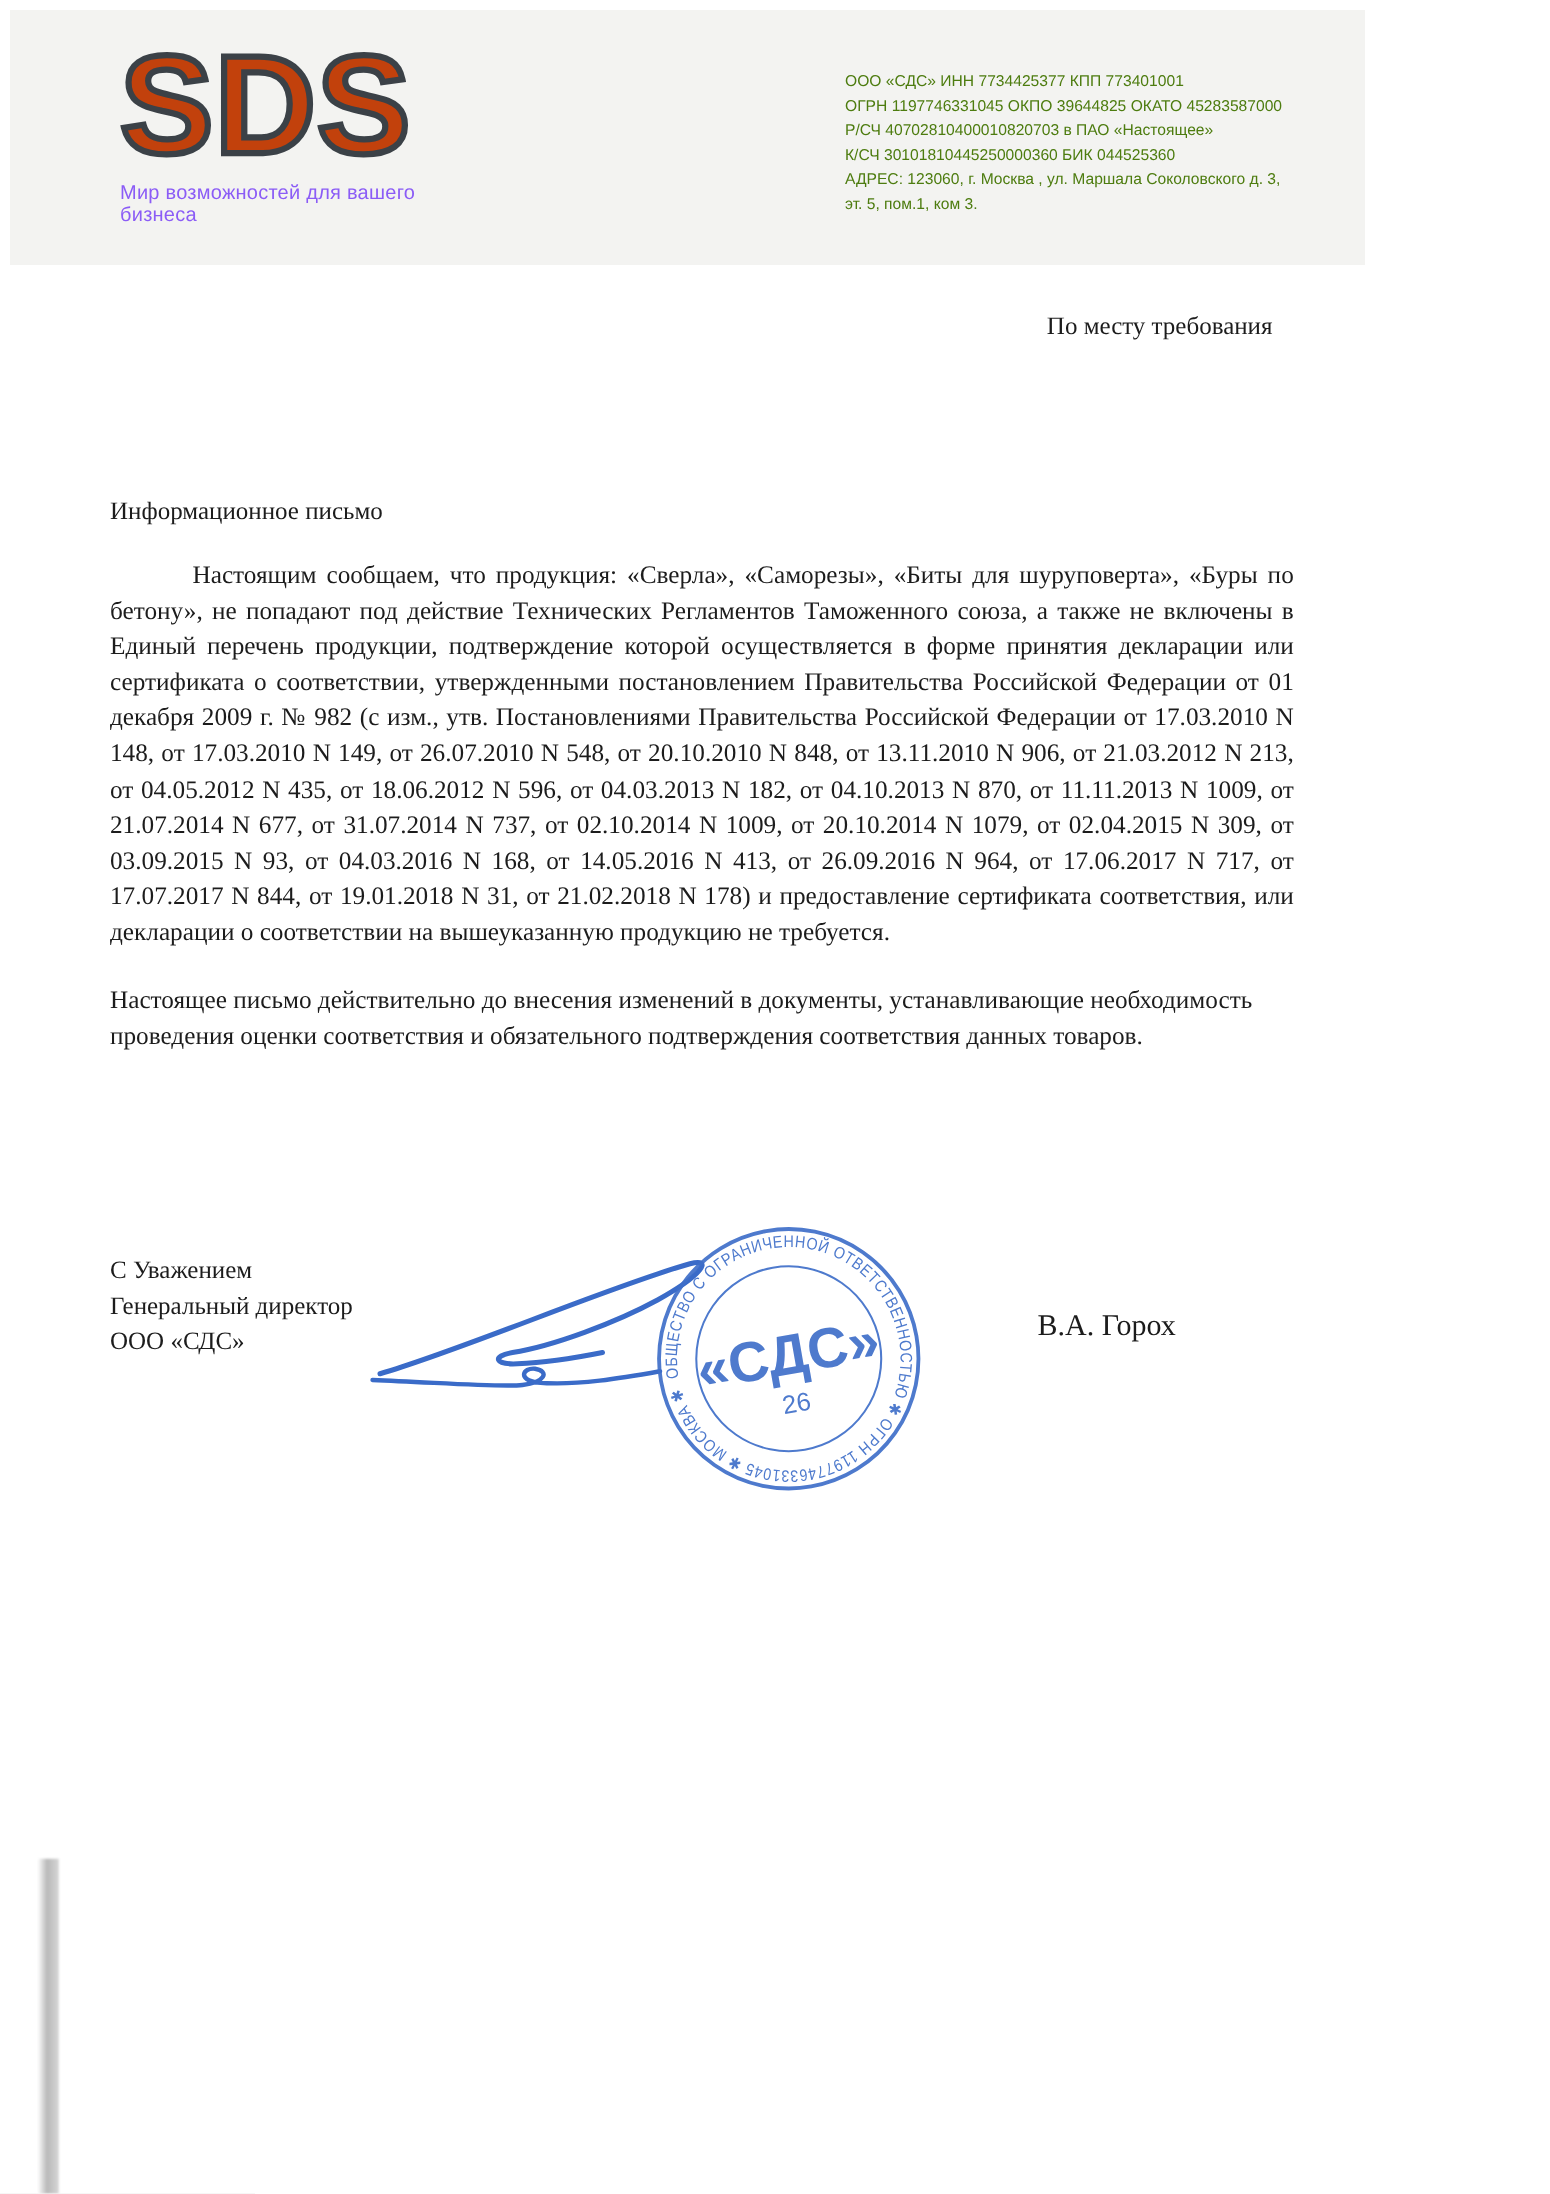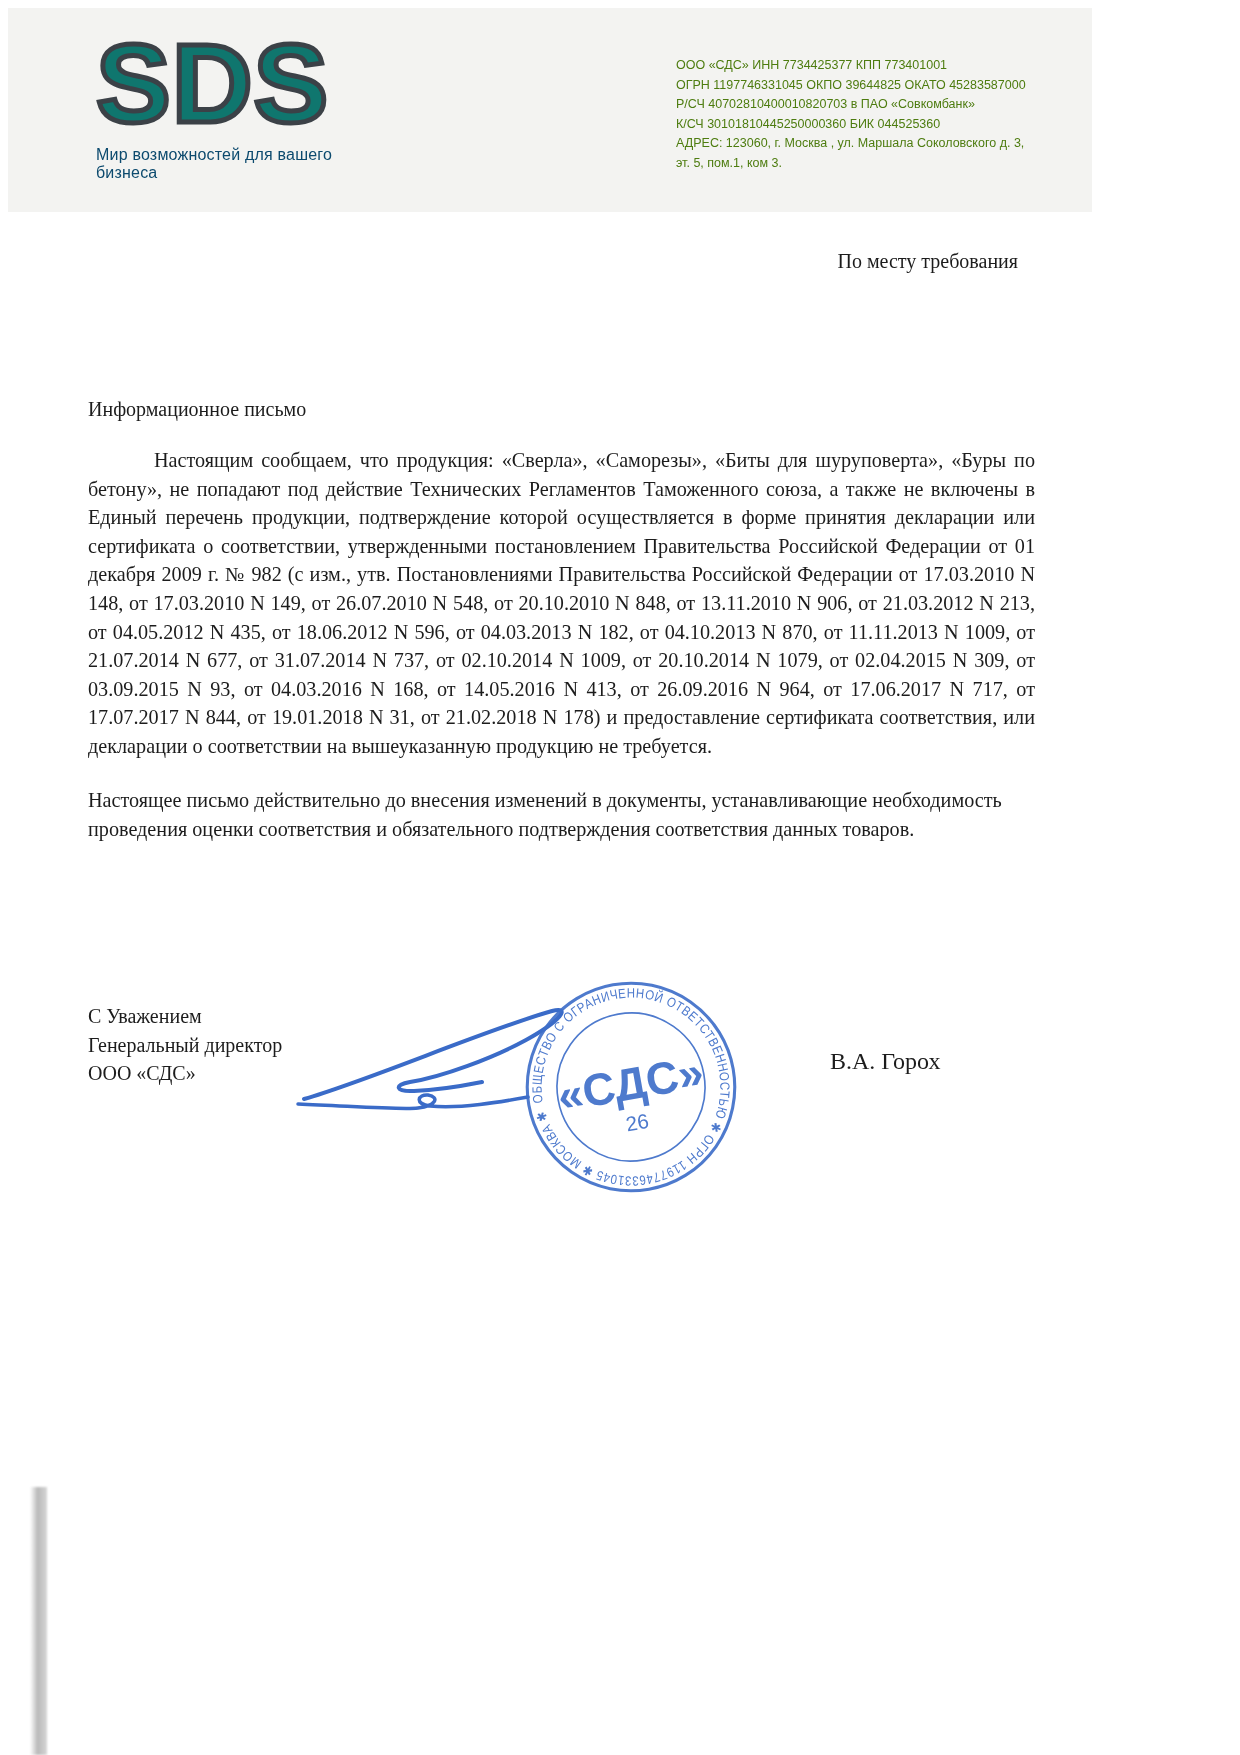--- a/index.html
+++ b/index.html
@@ -23,27 +23,27 @@
     position: absolute;
     left: 88px; top: 20px;
     width: 300px;
   }
   .logo-text {
     font-family: "Liberation Sans", sans-serif;
     font-weight: 900;
     font-size: 112px;
     line-height: 1.0;
     letter-spacing: 1px;
-    color: #0f766e;
+    color: #c2410c;
     -webkit-text-stroke: 5px #3b4147;
   }
   .logo-tagline {
     font-family: "Liberation Sans", sans-serif;
     font-size: 16px;
-    color: #0c4a6e;
+    color: #8b5cf6;
     margin-top: 6px;
     letter-spacing: 0.2px;
   }
   .company-details {
     position: absolute;
     left: 668px; top: 48px;
     width: 400px;
     font-family: "Liberation Sans", sans-serif;
     font-size: 12.5px;
     line-height: 19.5px;
@@ -142,21 +142,21 @@
 <div class="page">
 
   <div class="letterhead-band">
     <div class="logo-block">
       <div class="logo-text">SDS</div>
       <div class="logo-tagline">Мир возможностей для вашего бизнеса</div>
     </div>
     <div class="company-details">
       <div>ООО «СДС»   ИНН 7734425377   КПП 773401001</div>
       <div>ОГРН 1197746331045    ОКПО 39644825    ОКАТО 45283587000</div>
-      <div>Р/СЧ 40702810400010820703 в ПАО «Совкомбанк»</div>
+      <div>Р/СЧ 40702810400010820703 в ПАО «Настоящее»</div>
       <div>К/СЧ 30101810445250000360     БИК 044525360</div>
       <div>АДРЕС: 123060, г. Москва , ул. Маршала Соколовского д. 3,</div>
       <div>эт. 5, пом.1, ком 3.</div>
     </div>
   </div>
 
   <div class="recipient">По месту требования</div>
 
   <div class="letter-title">Информационное письмо</div>
   <div class="para1">Настоящим сообщаем, что продукция: «Сверла», «Саморезы», «Биты для шуруповерта», «Буры по бетону», не попадают под действие Технических Регламентов Таможенного союза, а также не включены в Единый перечень продукции, подтверждение которой осуществляется в форме принятия декларации или сертификата о соответствии, утвержденными постановлением Правительства Российской Федерации от 01 декабря 2009 г. № 982 (с изм., утв. Постановлениями Правительства Российской Федерации от 17.03.2010 N 148, от 17.03.2010 N 149, от 26.07.2010 N 548, от 20.10.2010 N 848, от 13.11.2010 N 906, от 21.03.2012 N 213, от 04.05.2012 N 435, от 18.06.2012 N 596, от 04.03.2013 N 182, от 04.10.2013 N 870, от 11.11.2013 N 1009, от 21.07.2014 N 677, от 31.07.2014 N 737, от 02.10.2014 N 1009, от 20.10.2014 N 1079, от 02.04.2015 N 309, от 03.09.2015 N 93, от 04.03.2016 N 168, от 14.05.2016 N 413, от 26.09.2016 N 964, от 17.06.2017 N 717, от 17.07.2017 N 844, от 19.01.2018 N 31, от 21.02.2018 N 178) и предоставление сертификата соответствия, или декларации о соответствии на вышеуказанную продукцию не требуется.</div>

